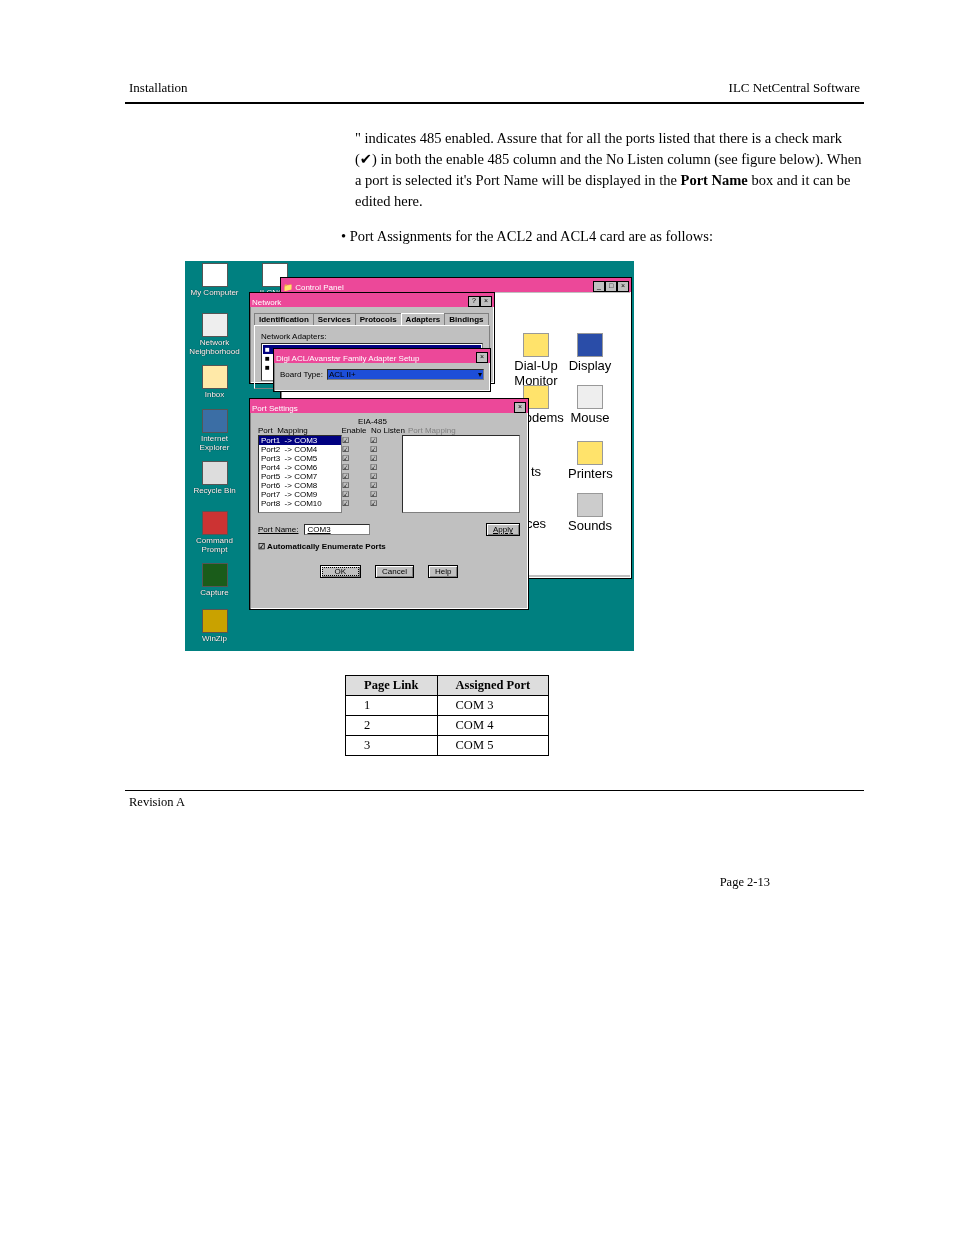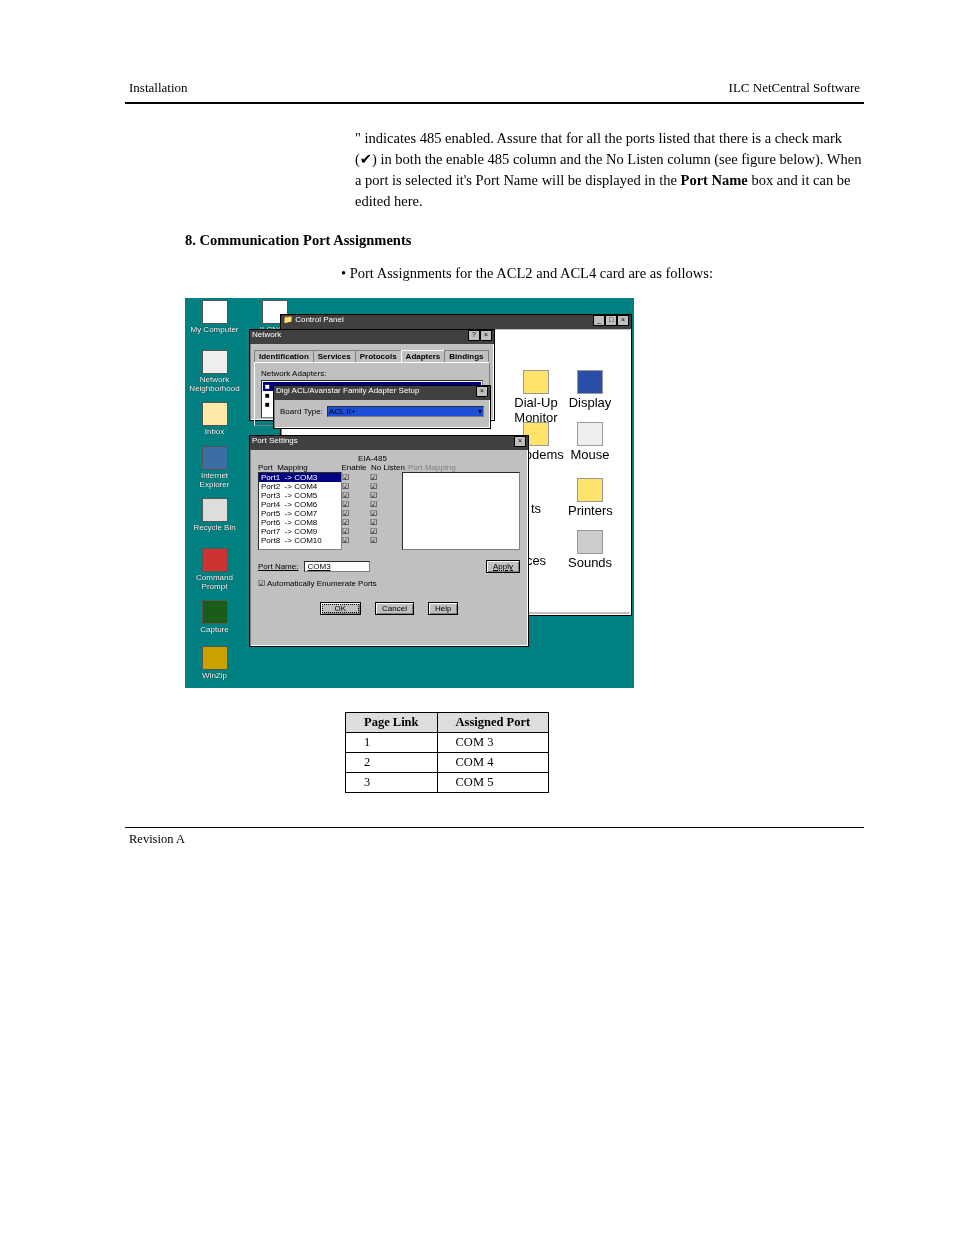--- a/index.html
+++ b/index.html
@@ -52,22 +52,22 @@
     color: #fff;
     overflow: hidden;
   }
   .dicon { position: absolute; width: 55px; text-align: center; }
   .dicon .ib {
     width: 24px; height: 22px; margin: 0 auto 2px;
     background: #ece9d8; border: 1px solid #555;
   }
   .dicon span { display: block; line-height: 1.1; white-space: pre-wrap; text-shadow: 0 0 1px #000; }
   .titlebar {
-    height: 14px; background: #404040; color: #fff;
-    display: flex; align-items: flex-start; padding: 0 2px;
+    height: 14px; background: #ec4899; color: #fff;
+    display: flex; align-items: flex-end; padding: 0 2px;
     font-size: 8px; justify-content: space-between;
   }
   .titlebar .tb-btns span {
     display: inline-block; width: 10px; height: 9px;
     background: #c0c0c0; border: 1px solid #000; margin-left: 0;
     font-size: 7px; line-height: 8px; text-align: center; color: #000;
   }
   .win {
     position: absolute; background: #c0c0c0;
     border: 1px solid #000; box-shadow: 1px 1px 0 #808080 inset, -1px -1px 0 #fff inset;
@@ -128,21 +128,20 @@
   <div class="header">
     <span>Installation</span>
     <span>ILC NetCentral Software</span>
   </div>
   <hr class="header-rule">
 
   <p class="para">
     <span>" indicates 485 enabled. Assure that for all the ports listed that there is a check mark (</span><span class="check">✔</span><span>) in both the enable 485 column and the No Listen column (see figure below). When a port is selected it's Port Name will be displayed in the </span><b>Port Name</b><span> box and it can be edited here.</span>
   </p>
 
-  <p class="step-label">8. Communication Port Assignments</p>
   <p class="para indent1">
     <span class="bullet">•&nbsp;</span><span>Port Assignments for the ACL2 and ACL4 card are as follows:</span>
   </p>
 
   <div class="desktop-wrap">
     <div class="desktop">
 
       <div class="dicon" style="top:2px; left:2px">
           <div class="ib" style="background:#fff"></div>
           <span>My Computer</span>
@@ -280,21 +279,21 @@
               <div class="chk">☑</div>
             </div>
             <div class="list-sunken" style="flex:1; height:76px; margin-left:4px;"></div>
           </div>
           <div style="display:flex; align-items:center; gap:6px; margin-top:10px;text-decoration:underline;">
             <span style="font-size:8px">Port Name:</span>
             <input class="list-sunken" style="width: 60px; font-size: 8px; padding: 0px 2px;" value="COM3">
             <span style="flex:1"></span>
             <button class="btn95">Apply</button>
           </div>
-          <div style="font-size:8px; margin-top:6px;">
+          <div style="font-size:8px; margin-top:6px;font-weight:bold;">
             ☑ <span>Automatically Enumerate Ports</span>
           </div>
           <div style="display:flex; justify-content:center; gap:14px; margin-top:14px;">
             <button class="btn95" style="border:1px solid #000; outline:1px dotted #000; outline-offset:-3px; padding:1px 14px">OK</button>
             <button class="btn95">Cancel</button>
             <button class="btn95">Help</button>
           </div>
         </div>
       </div>
     </div>
@@ -317,14 +316,15 @@
     <tr>
           <td>3</td>
           <td>COM 5</td>
         </tr>
   </tbody>
     </table>
 
   <hr class="footer-rule">
   <div class="footer">
     <span class="rev">Revision A</span>
+    <span class="page">Page 2-13</span>
   </div>
 </div>
 
 </body></html>

